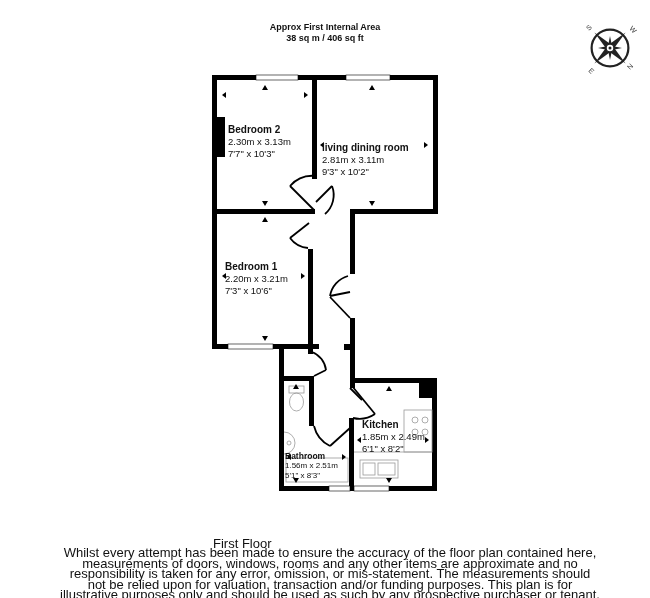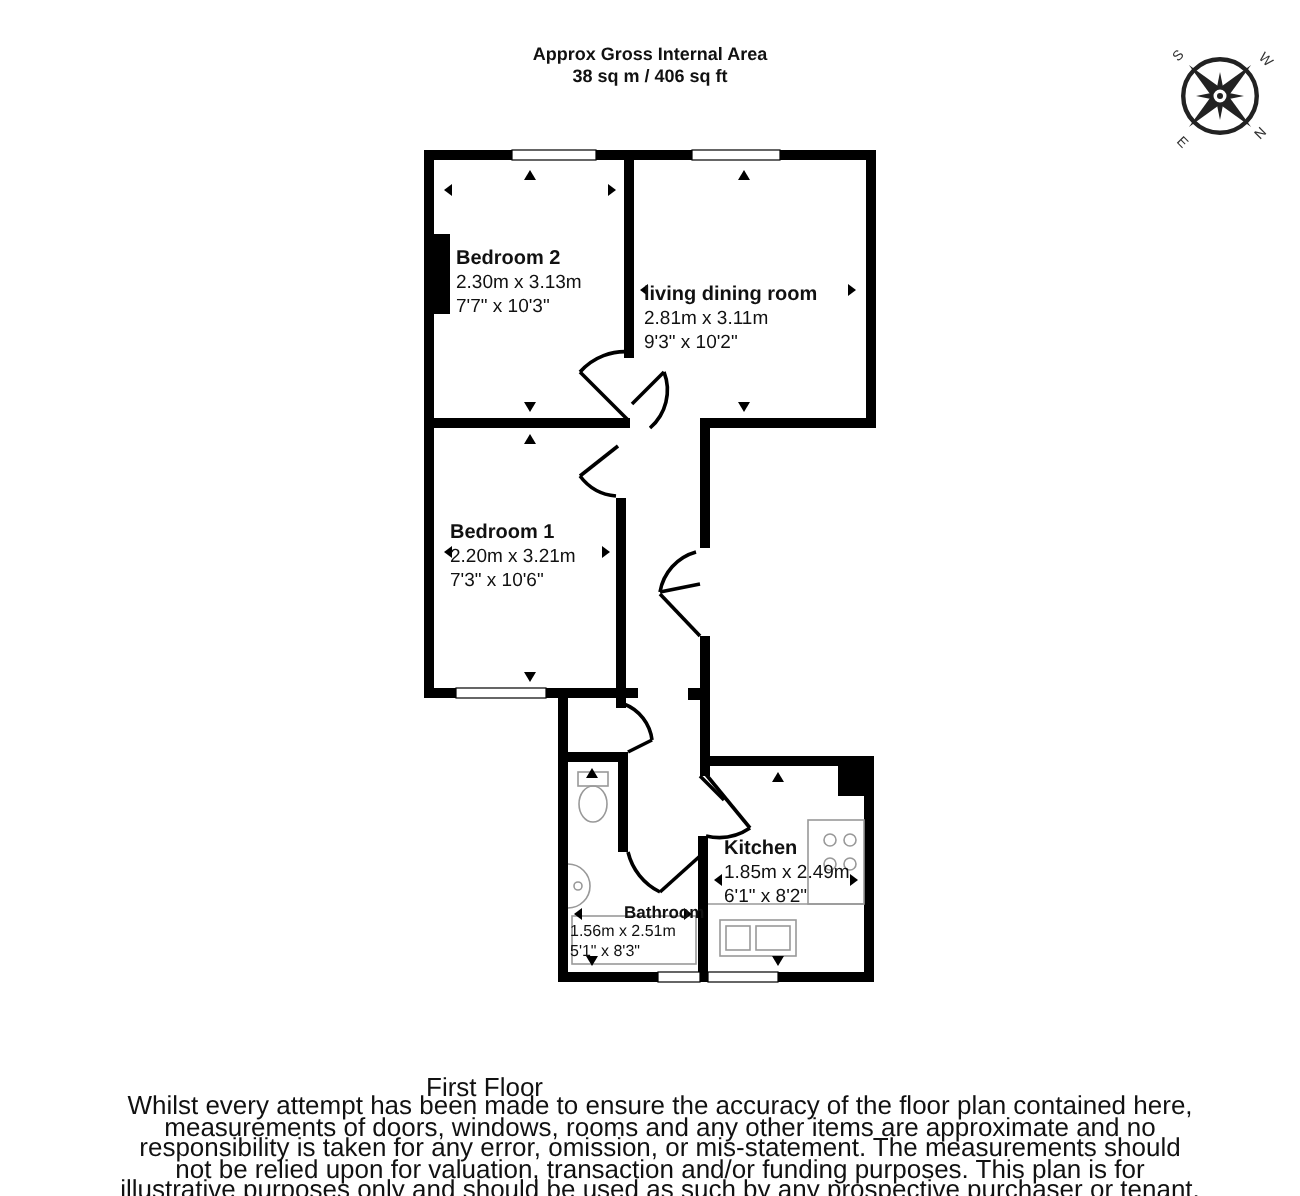--- a/index.html
+++ b/index.html
@@ -10,21 +10,21 @@
   .room-label { position:absolute; font-size:9.5px; line-height:12px; }
   .room-label .name { font-weight:bold; font-size:10px; display:block; }
   .room-label .m, .room-label .ft { display:block; }
   .floor-label { position:absolute; left:213px; top:536px; font-size:13px; }
   .disclaimer { position:absolute; left:60px; top:548px; width:540px; text-align:center; font-size:13px; line-height:10.5px; }
 </style>
 </head>
 <body>
 
 <div class="header">
-  <div>Approx Gross Internal Area</div>
+  <div>Approx First Internal Area</div>
   <div>38 sq m / 406 sq ft</div>
 </div>
 
 <svg class="compass" viewBox="0 0 60 60">
   <g transform="translate(30,30)">
     <path d="M -13 -13 A 18.4 18.4 0 0 1 13 -13" fill="none" stroke="#222" stroke-width="2.2" transform="rotate(45)"></path>
     <path d="M -13 -13 A 18.4 18.4 0 0 1 13 -13" fill="none" stroke="#222" stroke-width="2.2" transform="rotate(135)"></path>
     <path d="M -13 -13 A 18.4 18.4 0 0 1 13 -13" fill="none" stroke="#222" stroke-width="2.2" transform="rotate(225)"></path>
     <path d="M -13 -13 A 18.4 18.4 0 0 1 13 -13" fill="none" stroke="#222" stroke-width="2.2" transform="rotate(315)"></path>
     <g transform="rotate(-45)">
@@ -170,20 +170,20 @@
   <span class="name">Bedroom 1</span>
   <span class="m">2.20m x 3.21m</span>
   <span class="ft">7'3" x 10'6"</span>
 </div>
 <div class="room-label" style="left:362px; top:419px; width:72px;">
   <span class="name">Kitchen</span>
   <span class="m">1.85m x 2.49m</span>
   <span class="ft">6'1" x 8'2"</span>
 </div>
 <div class="room-label" style="left:285px; top:451px; width:62px; font-size:8px; line-height:10px;">
-  <span class="name" style="font-size:8.5px;margin-left:27px;">Bathroom</span>
+  <span class="name" style="font-size:8.5px;">Bathroom</span>
   <span class="m">1.56m x 2.51m</span>
   <span class="ft">5'1" x 8'3"</span>
 </div>
 
 <div class="floor-label">First Floor</div>
 
 <div class="disclaimer">Whilst every attempt has been made to ensure the accuracy of the floor plan contained here, measurements of doors, windows, rooms and any other items are approximate and no responsibility is taken for any error, omission, or mis-statement. The measurements should not be relied upon for valuation, transaction and/or funding purposes. This plan is for illustrative purposes only and should be used as such by any prospective purchaser or tenant.</div>
 
 </body></html>

